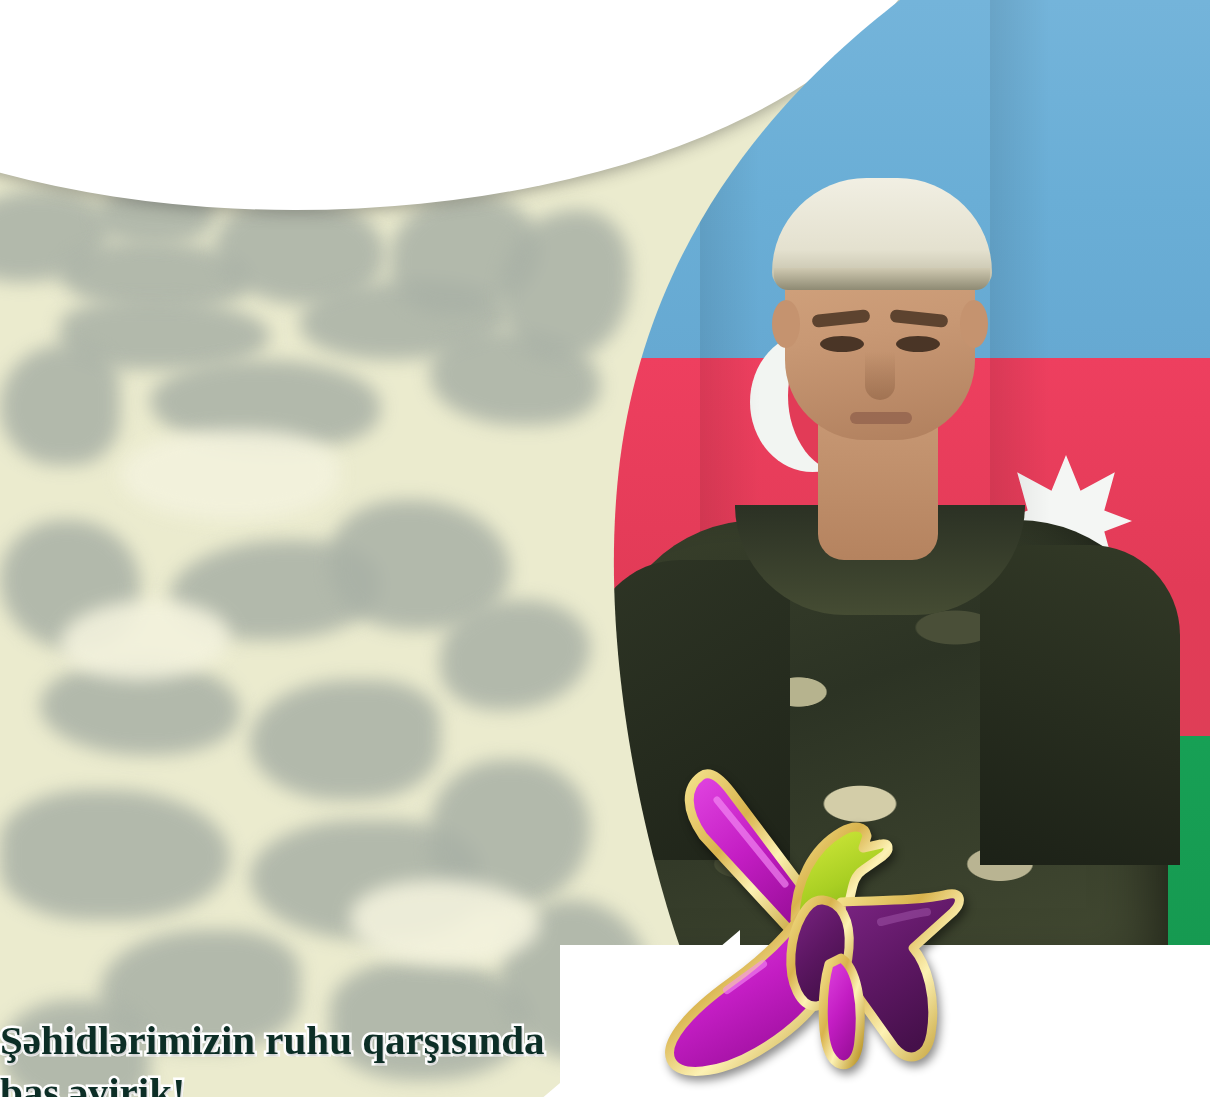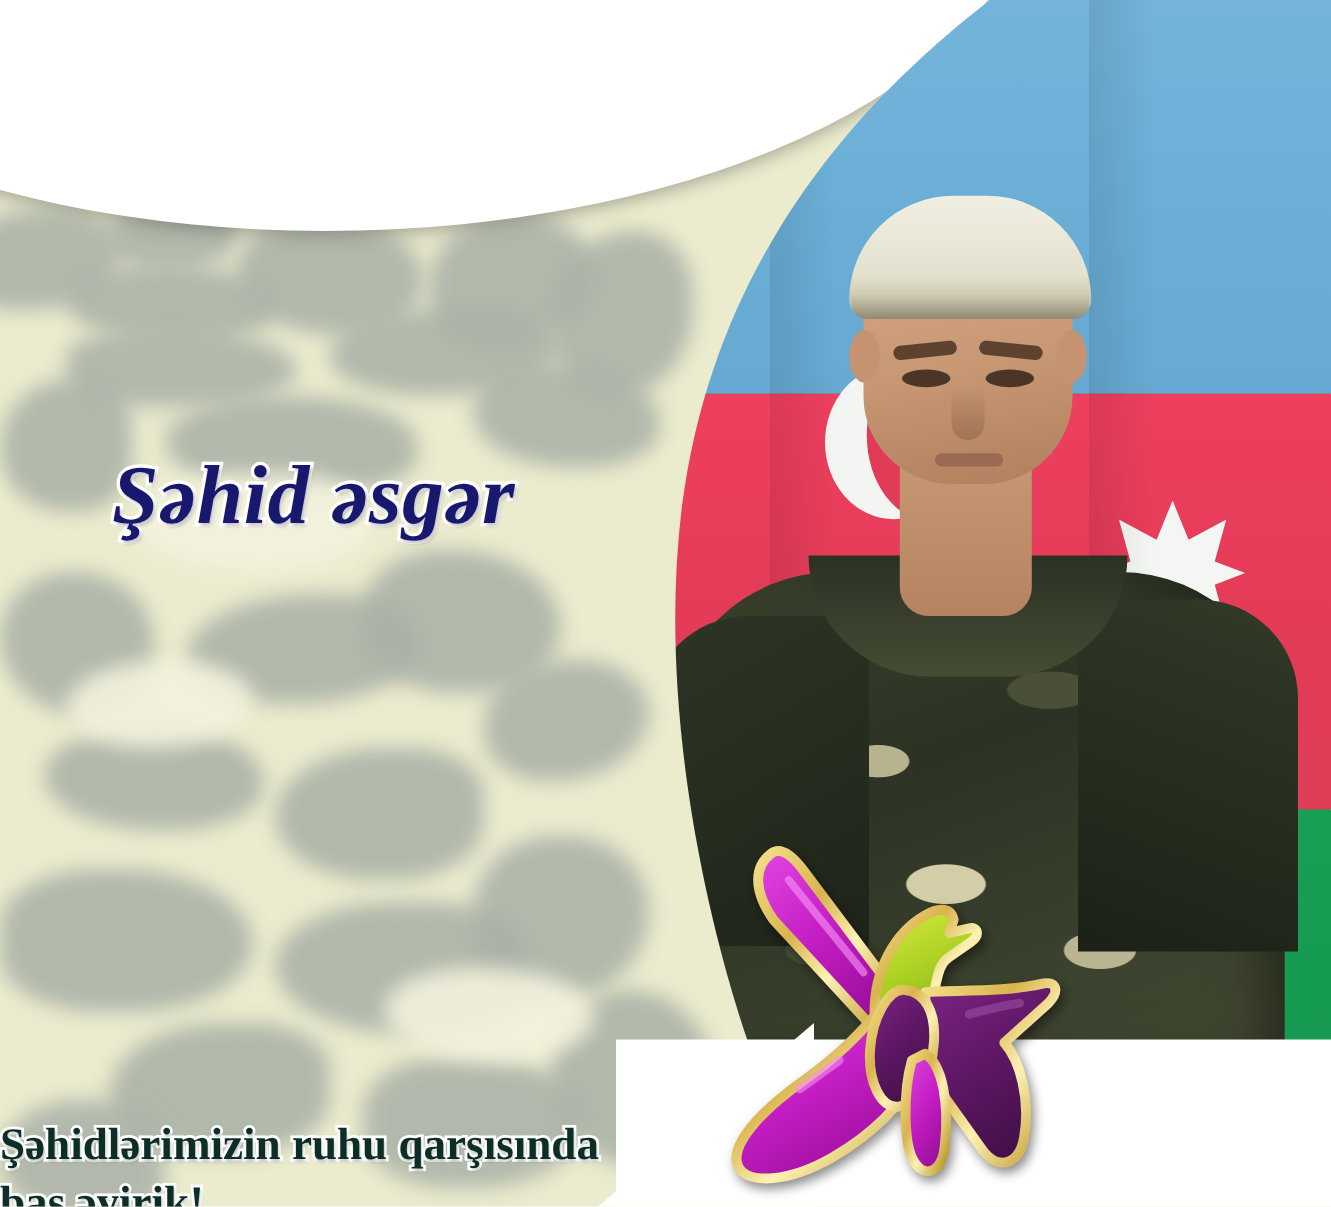--- a/index.html
+++ b/index.html
@@ -212,21 +212,20 @@
       <div class="mouth"></div>
       <div class="cap"></div>
       <div class="cap-brim"></div>
     </div>
   </div>
 
   <div id="bottom-white"></div>
   <div id="wedge-diag"></div>
 
   <div id="title-block">
-    <span class="line">Şəhid əsgər</span>
   </div>
 
   <div id="footer-block">
     <span class="fline">Şəhidlərimizin ruhu qarşısında</span>
     <span class="fline">baş əyirik!</span>
   </div>
 
   <div id="flower">
     <svg viewBox="0 0 340 345" xmlns="http://www.w3.org/2000/svg">
       <defs>

